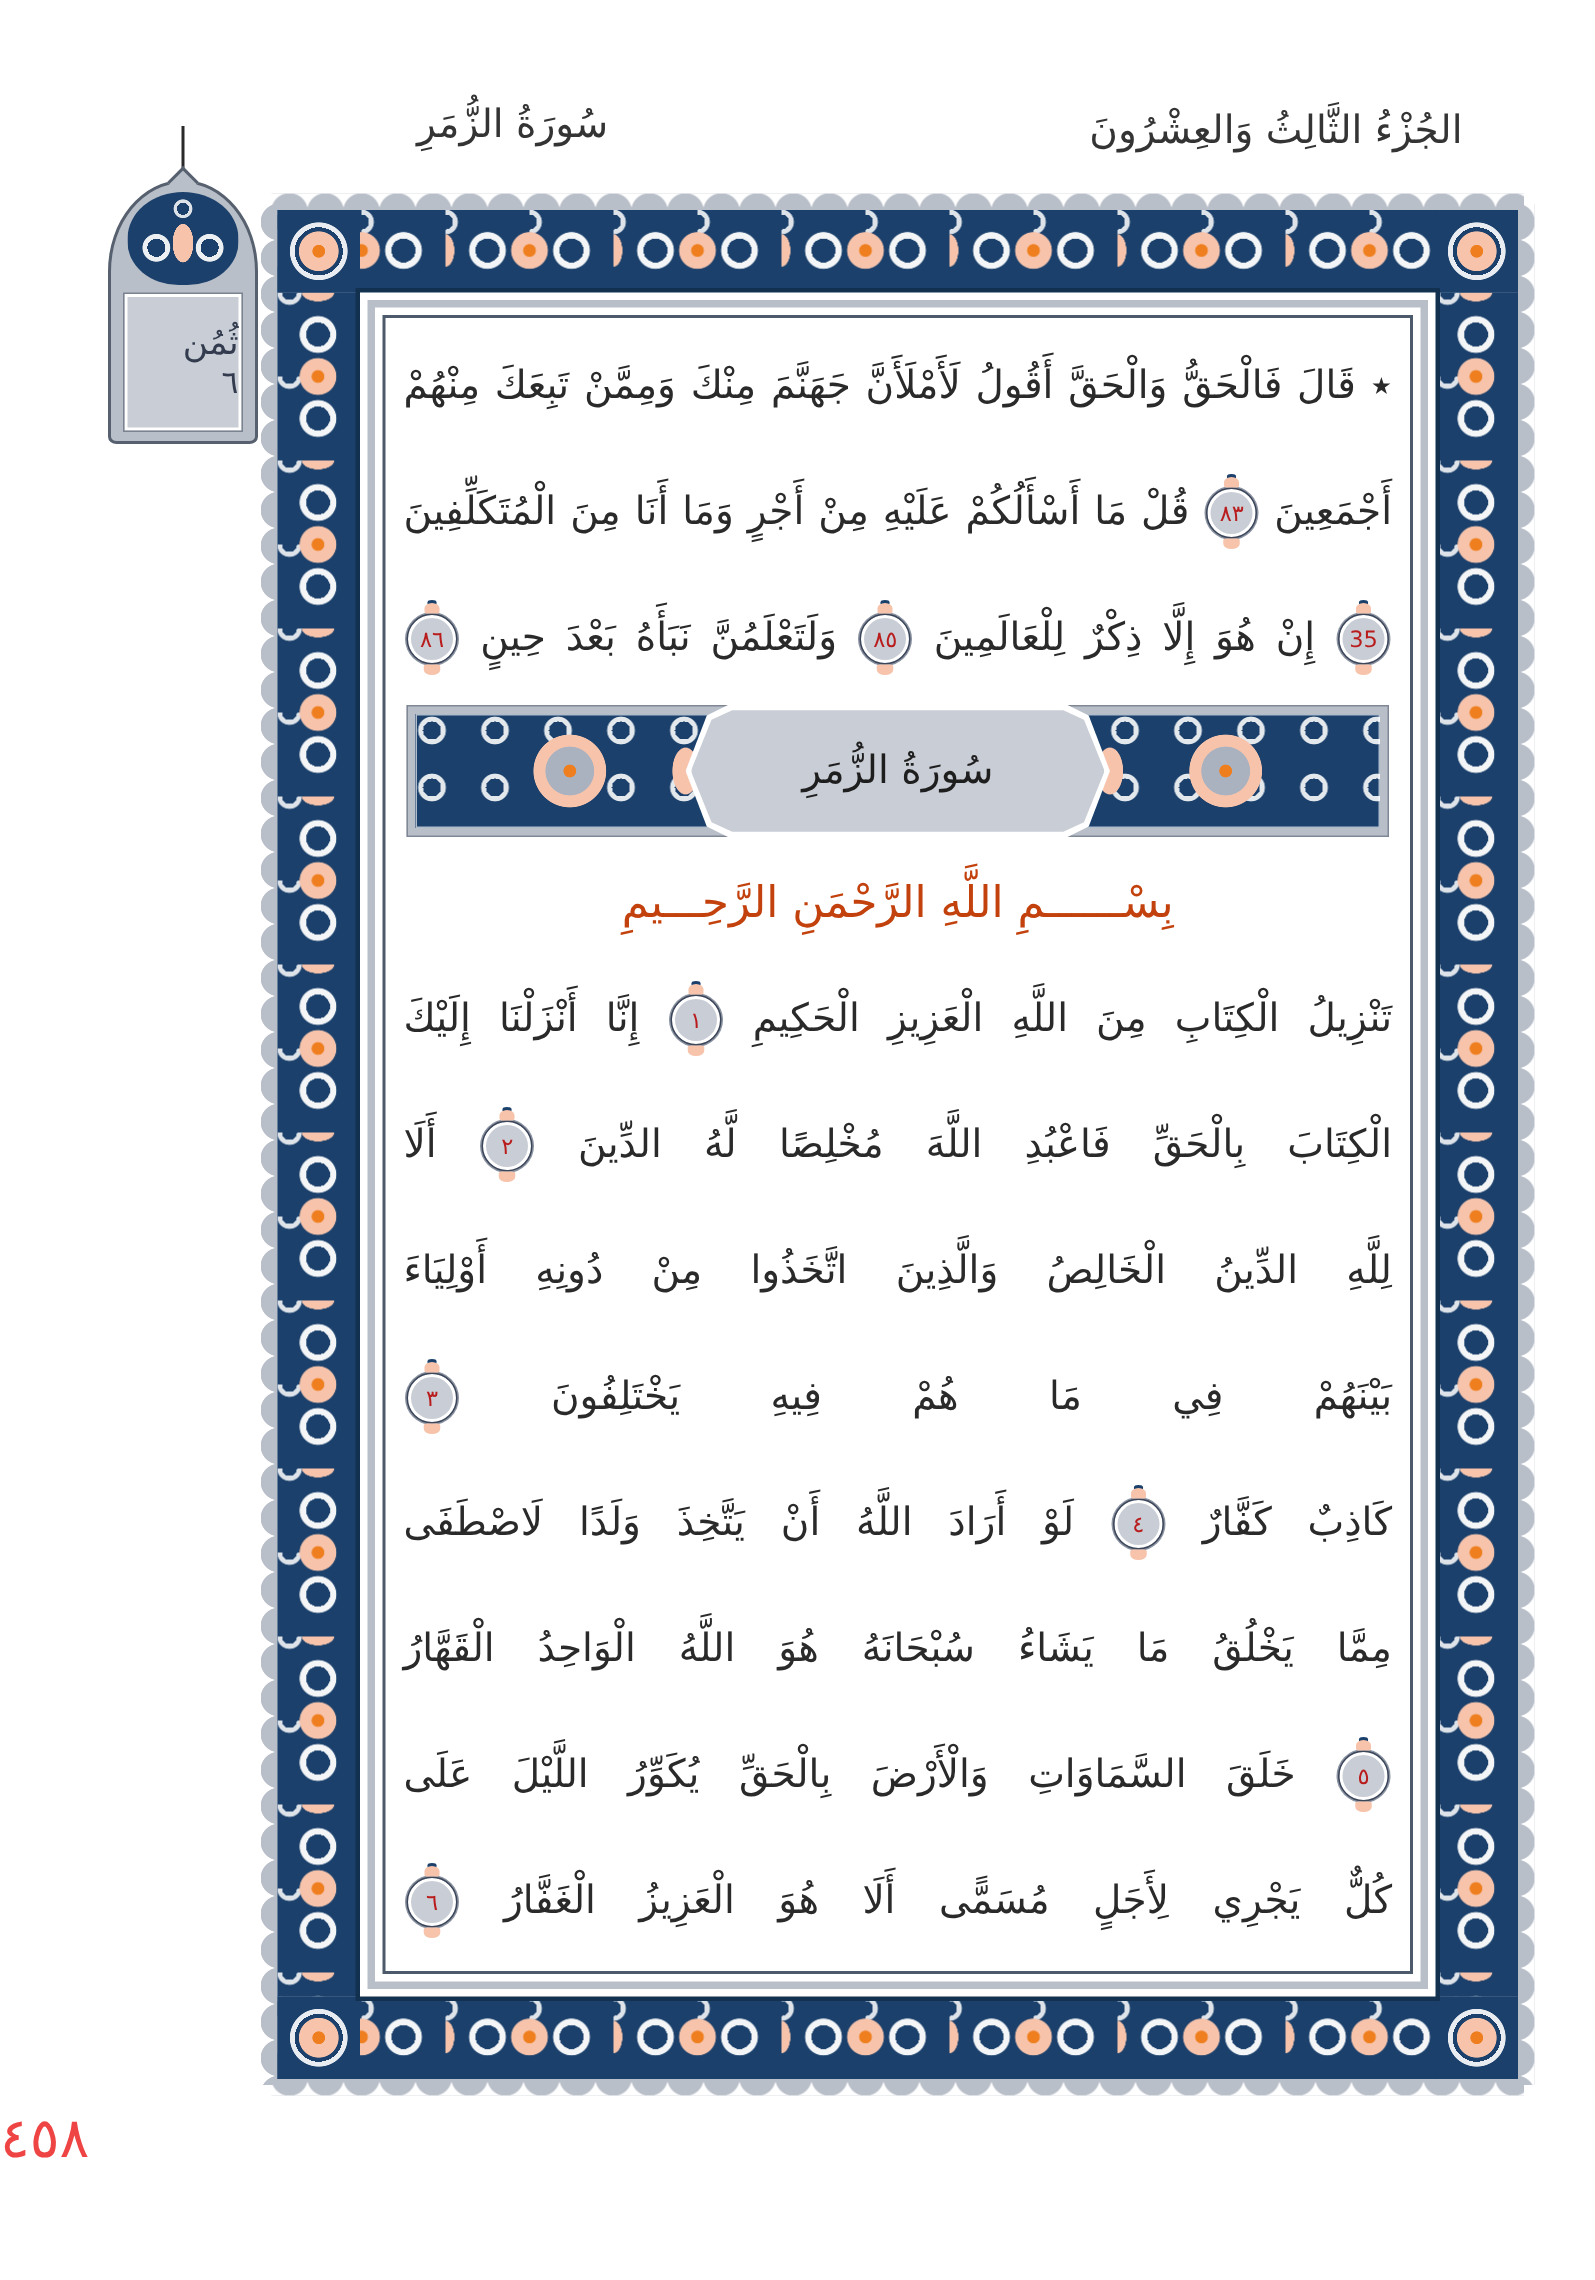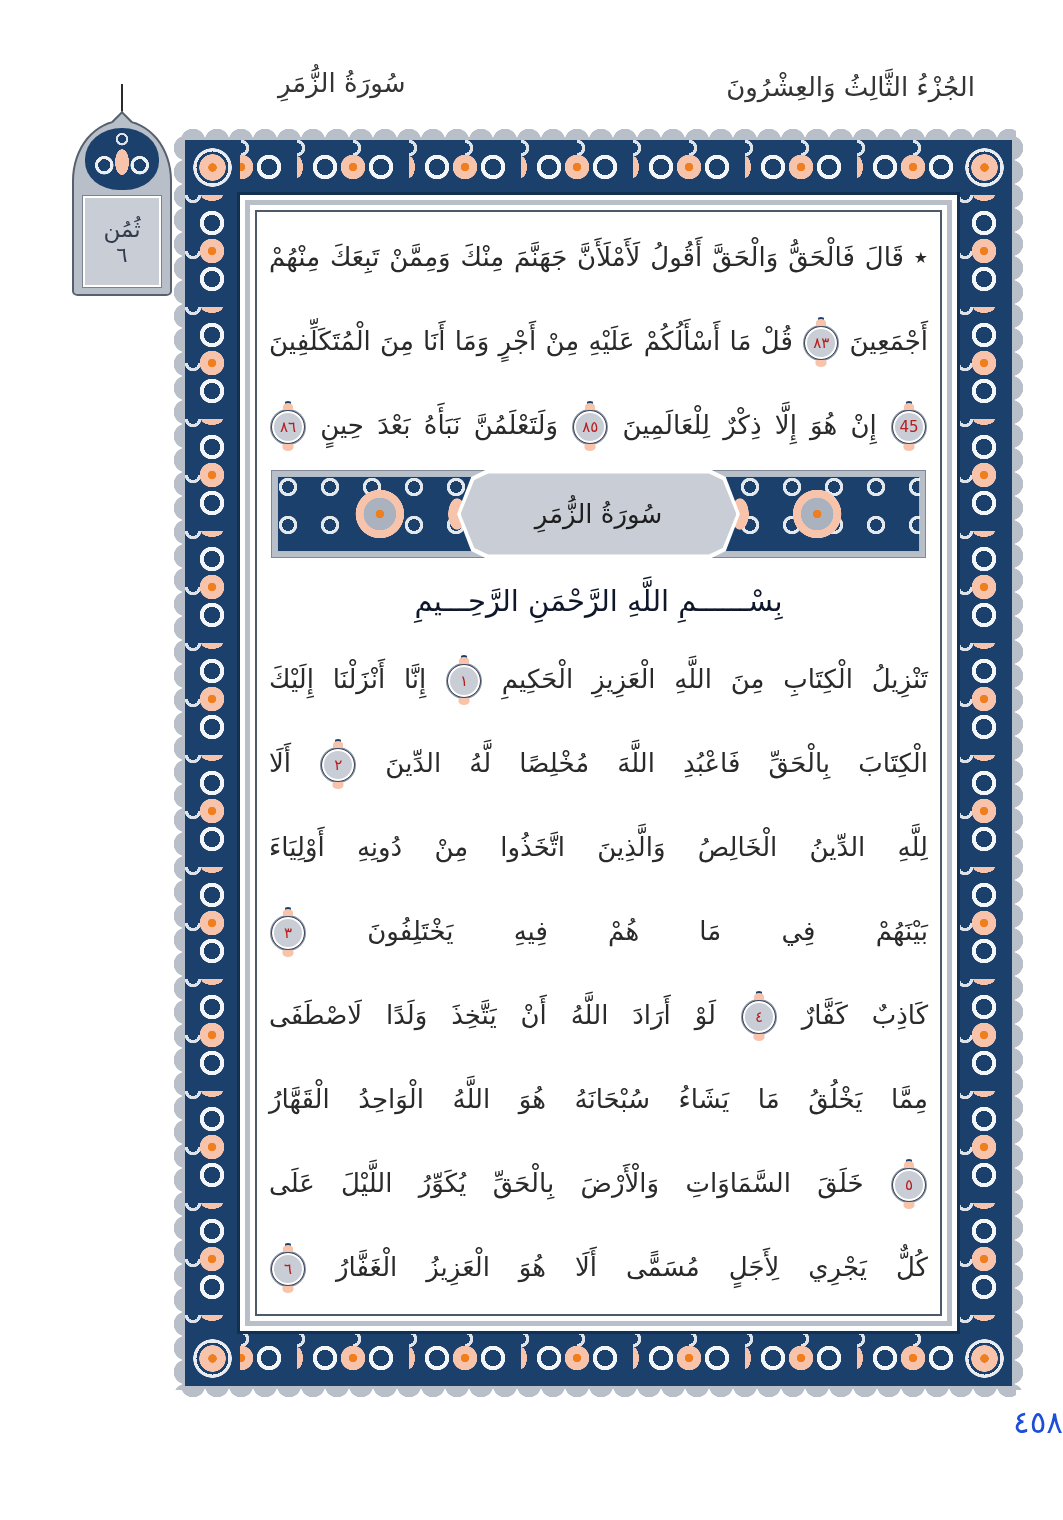--- a/index.html
+++ b/index.html
@@ -33,21 +33,21 @@
   .dome-orn{position:absolute;top:6px;left:50%;transform:translateX(-50%);width:74px;height:62px;
     background-color:var(--navy);border-radius:50% 50% 46% 46%;
     background-image:
       radial-gradient(7px 13px at 50% 55%,var(--salmon) 0 97%,transparent 100%),
       radial-gradient(circle at 26% 60%,transparent 0 6px,rgba(255,255,255,.92) 6px 9px,transparent 9.5px),
       radial-gradient(circle at 74% 60%,transparent 0 6px,rgba(255,255,255,.92) 6px 9px,transparent 9.5px),
       radial-gradient(circle at 50% 18%,transparent 0 4px,rgba(255,255,255,.85) 4px 6px,transparent 6.5px);
     background-repeat:no-repeat;}
   .dome-panel{position:absolute;left:9px;right:9px;top:74px;bottom:7px;background:var(--panel);
     border:2px solid #fff;outline:1px solid #7b8390;display:flex;flex-direction:column;
-    align-items:center;justify-content:center;gap:1px;}
+    align-items:flex-start;justify-content:center;gap:1px;}
   .marker-label{font-size:23px;color:#323c4e;}
   .marker-num{font-size:21px;color:#323c4e;}
 
   
   .frame{position:absolute;left:185px;top:140px;width:827px;height:1246px;}
   .band{position:absolute;background-color:var(--navy);}
   .band-h{left:0;right:0;height:55px;
     background-image:
       radial-gradient(circle at 56px 27px,var(--orange) 0 4px,transparent 4.5px),
       radial-gradient(circle at 56px 27px,var(--salmon) 0 12px,transparent 12.5px),
@@ -102,21 +102,21 @@
     border:1px solid #3c465a;box-shadow:0 0 0 2px #fff inset,0 0 0 1px #8b93a1;
     font-size:15px;color:#b91c1c;vertical-align:middle;position:relative;margin:0 2px;}
   .ayah::before{content:'';position:absolute;top:-8px;left:50%;transform:translateX(-50%);
     width:10px;height:7px;background:var(--salmon);border-radius:50% 50% 20% 20%;
     box-shadow:0 -4px 0 -2px var(--navy);}
   .ayah::after{content:'';position:absolute;bottom:-8px;left:50%;transform:translateX(-50%);
     width:11px;height:7px;background:var(--salmon);border-radius:20% 20% 50% 50%;}
 
   
   .bismillah{flex:0 0 74px;display:flex;align-items:center;justify-content:center;
-    font-size:29px;color:#0f172a;}
+    font-size:29px;color:#c2410c;}
 
   
   .banner{flex:0 0 88px;margin:2px 2px 6px;background:var(--gray);border:1px solid #808896;
     padding:5px;display:flex;}
   .banner-band{position:relative;flex:1;background-color:var(--navy);
     display:flex;align-items:center;justify-content:center;
     box-shadow:0 0 0 1px rgba(255,255,255,.65) inset;
     background-image:
       radial-gradient(circle at 16% 50%,var(--orange) 0 4px,transparent 4.5px),
       radial-gradient(circle at 16% 50%,#aab2bf 0 16px,transparent 16.5px),
@@ -131,22 +131,22 @@
     background-size:auto,auto,auto,auto,auto,auto,auto,auto,42px 38px;}
   .cartouche-outer{width:44%;height:116%;background:#fff;
     clip-path:polygon(0 50%,5% 8%,10% 0,90% 0,95% 8%,100% 50%,95% 92%,90% 100%,10% 100%,5% 92%);
     display:flex;align-items:center;justify-content:center;z-index:1;}
   .cartouche{width:calc(100% - 7px);height:calc(100% - 7px);background:var(--panel);
     clip-path:polygon(0 50%,5% 8%,10% 0,90% 0,95% 8%,100% 50%,95% 92%,90% 100%,10% 100%,5% 92%);
     display:flex;align-items:center;justify-content:center;}
   .banner-title{font-size:26px;color:#1e1e1e;white-space:nowrap;}
 
   
-  .page-number{position:absolute;left:0;right:0;top:1404px;text-align:right;
-    font-size:31px;color:#1d4ed8;}
+  .page-number{position:absolute;left:0;right:0;top:1404px;text-align:left;
+    font-size:37px;color:#ef4444;}
 </style>
 </head>
 <body>
 
 <div class="page">
 
   <div class="hdr hdr-surah">سُورَةُ الزُّمَرِ</div>
   <div class="hdr hdr-juz">الجُزْءُ الثَّالِثُ وَالعِشْرُونَ</div>
 
   <div class="marker">
@@ -180,21 +180,21 @@
             <div class="vline">
               <div class="vtext"><span class="vt">٭ قَالَ فَالْحَقُّ وَالْحَقَّ أَقُولُ لَأَمْلَأَنَّ جَهَنَّمَ مِنْكَ وَمِمَّنْ تَبِعَكَ مِنْهُمْ</span></div>
             </div>
             <div class="vline">
               <div class="vtext"><span class="vt">أَجْمَعِينَ</span> <span class="ayah">
                   <span class="anum">٨٣</span>
                 </span> <span class="vt">قُلْ مَا أَسْأَلُكُمْ عَلَيْهِ مِنْ أَجْرٍ وَمَا أَنَا مِنَ الْمُتَكَلِّفِينَ</span></div>
             </div>
             <div class="vline">
               <div class="vtext"><span class="ayah">
-                  <span class="anum">45</span>
+                  <span class="anum">35</span>
                 </span> <span class="vt">إِنْ هُوَ إِلَّا ذِكْرٌ لِلْعَالَمِينَ</span> <span class="ayah">
                   <span class="anum">٨٥</span>
                 </span> <span class="vt">وَلَتَعْلَمُنَّ نَبَأَهُ بَعْدَ حِينٍ</span> <span class="ayah">
                   <span class="anum">٨٦</span>
                 </span></div>
             </div>
             <div class="banner">
               <div class="banner-band">
                 <div class="cartouche-outer">
                   <div class="cartouche">

